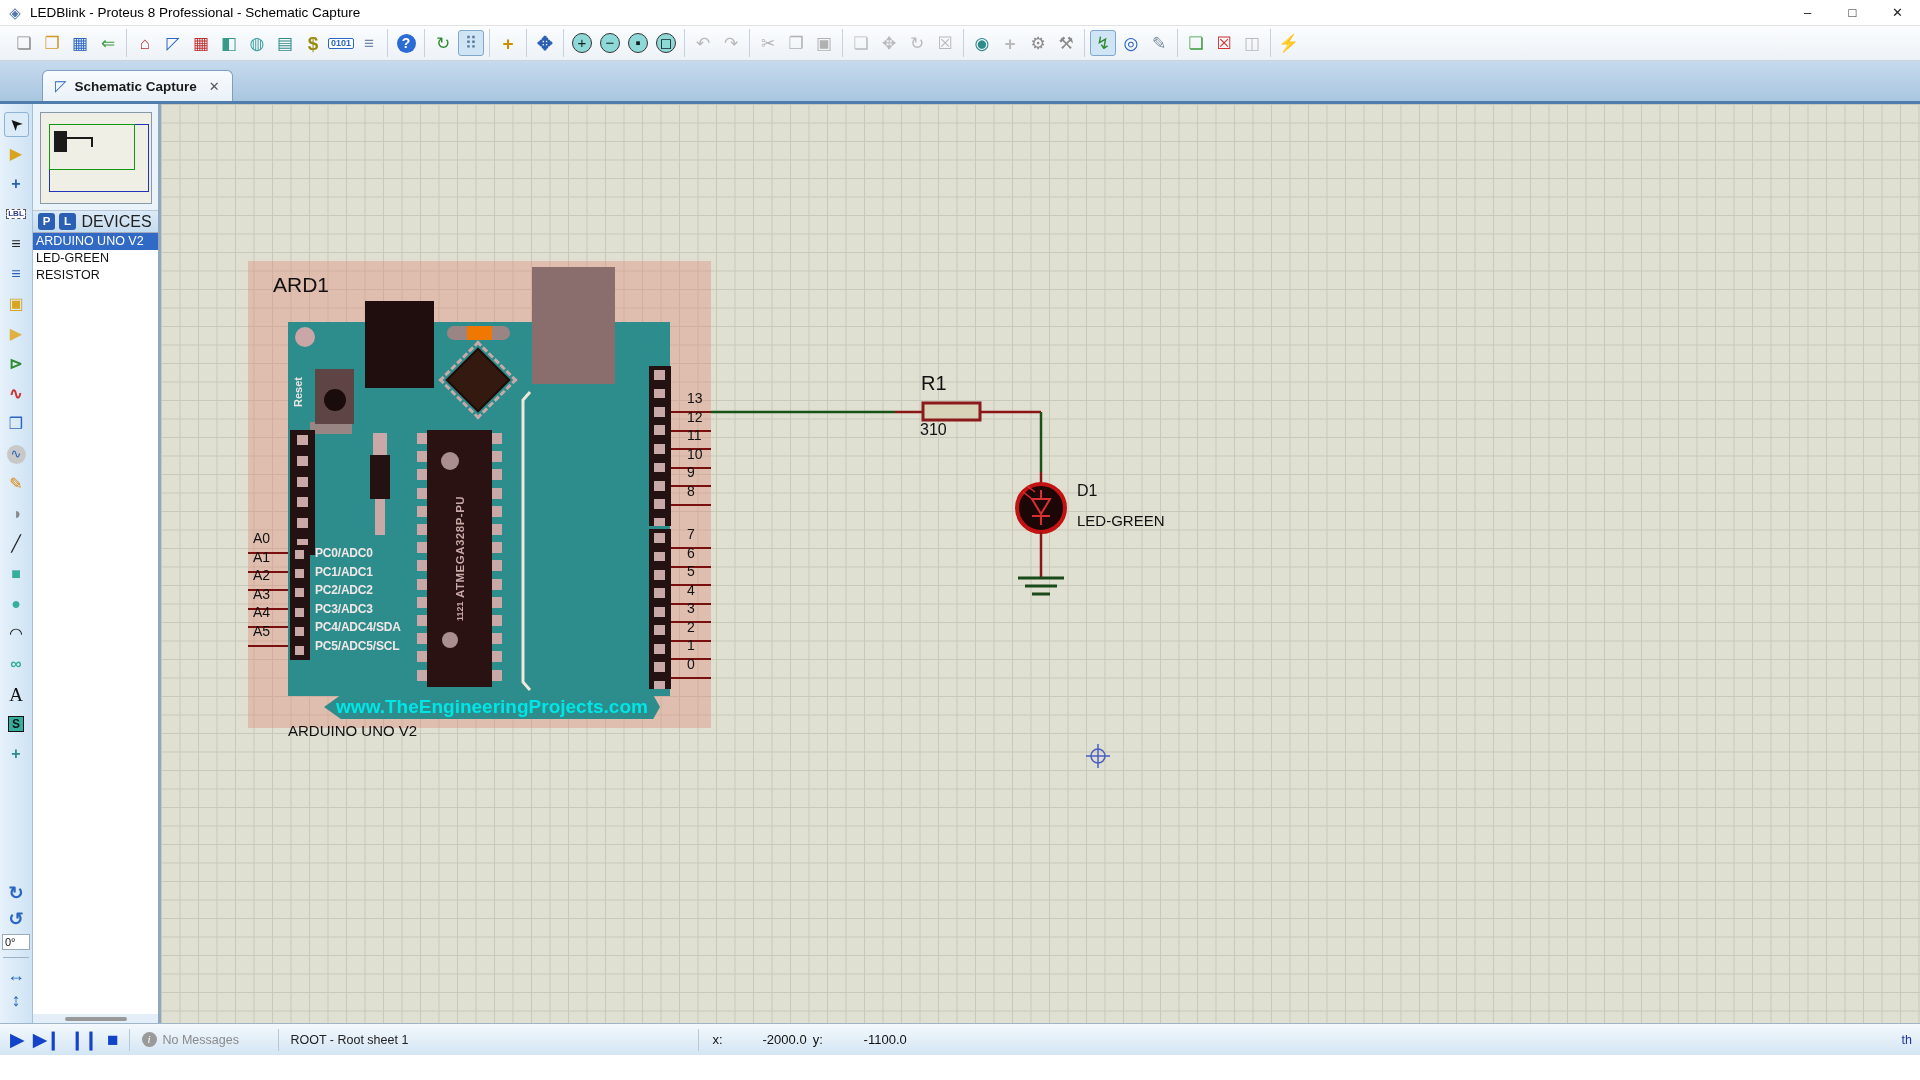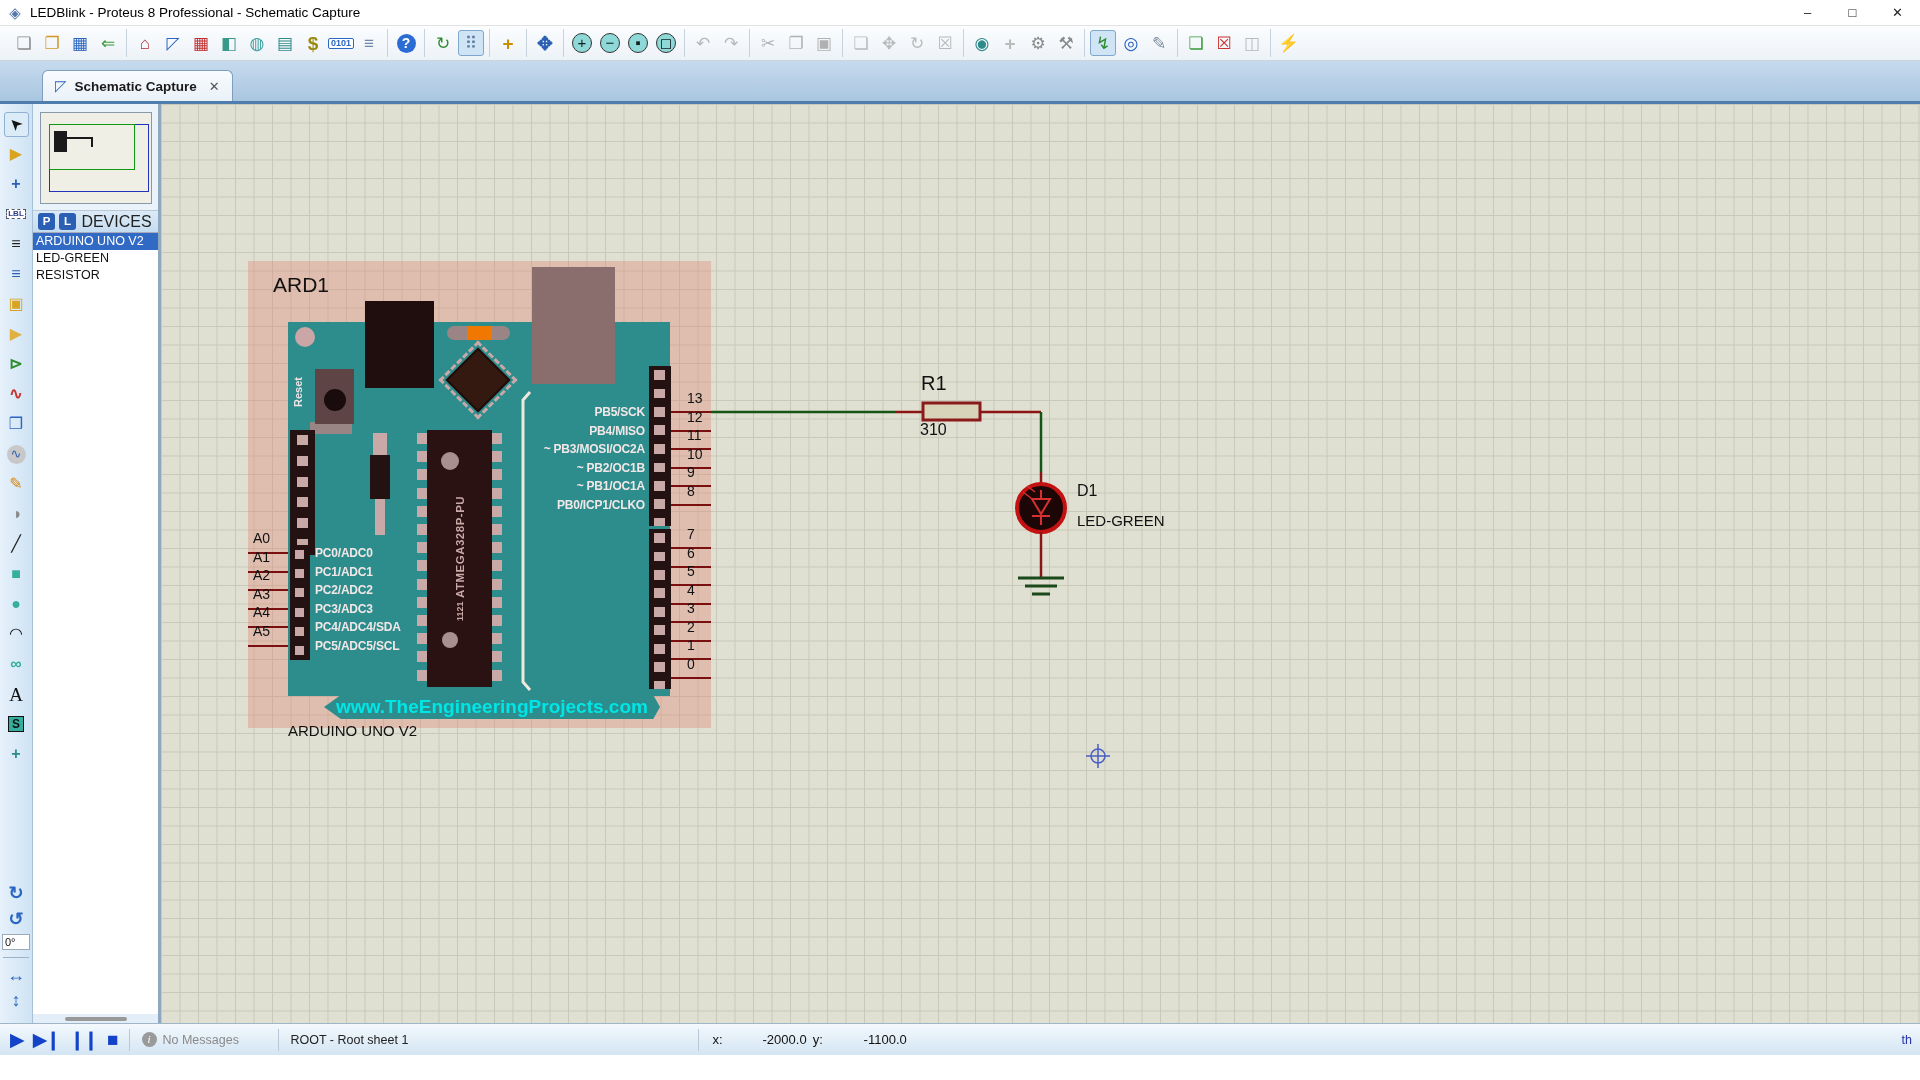--- a/index.html
+++ b/index.html
@@ -552,29 +552,20 @@
           <div class="abs dip-label">
             <span class="d1121">1121</span>
             <span class="dname">ATMEGA328P-PU</span>
           </div>
           <div class="abs dip-dot-t"></div>
           <div class="abs dip-dot-b"></div>
         </div>
         <div class="abs rh top"></div>
         <div class="abs rh bot"></div>
 
-        <div class="pinlabels lab-rt">
-
-        <div class="prow">PB5/SCK</div>
-            <div class="prow">PB4/MISO</div>
-            <div class="prow">~ PB3/MOSI/OC2A</div>
-            <div class="prow">~ PB2/OC1B</div>
-            <div class="prow">~ PB1/OC1A</div>
-            <div class="prow">PB0/ICP1/CLKO</div>
-          </div>
         <div class="pinlabels lab-l">
 
         <div class="prow">PC0/ADC0</div>
             <div class="prow">PC1/ADC1</div>
             <div class="prow">PC2/ADC2</div>
             <div class="prow">PC3/ADC3</div>
             <div class="prow">PC4/ADC4/SDA</div>
             <div class="prow">PC5/ADC5/SCL</div>
           </div>
 

